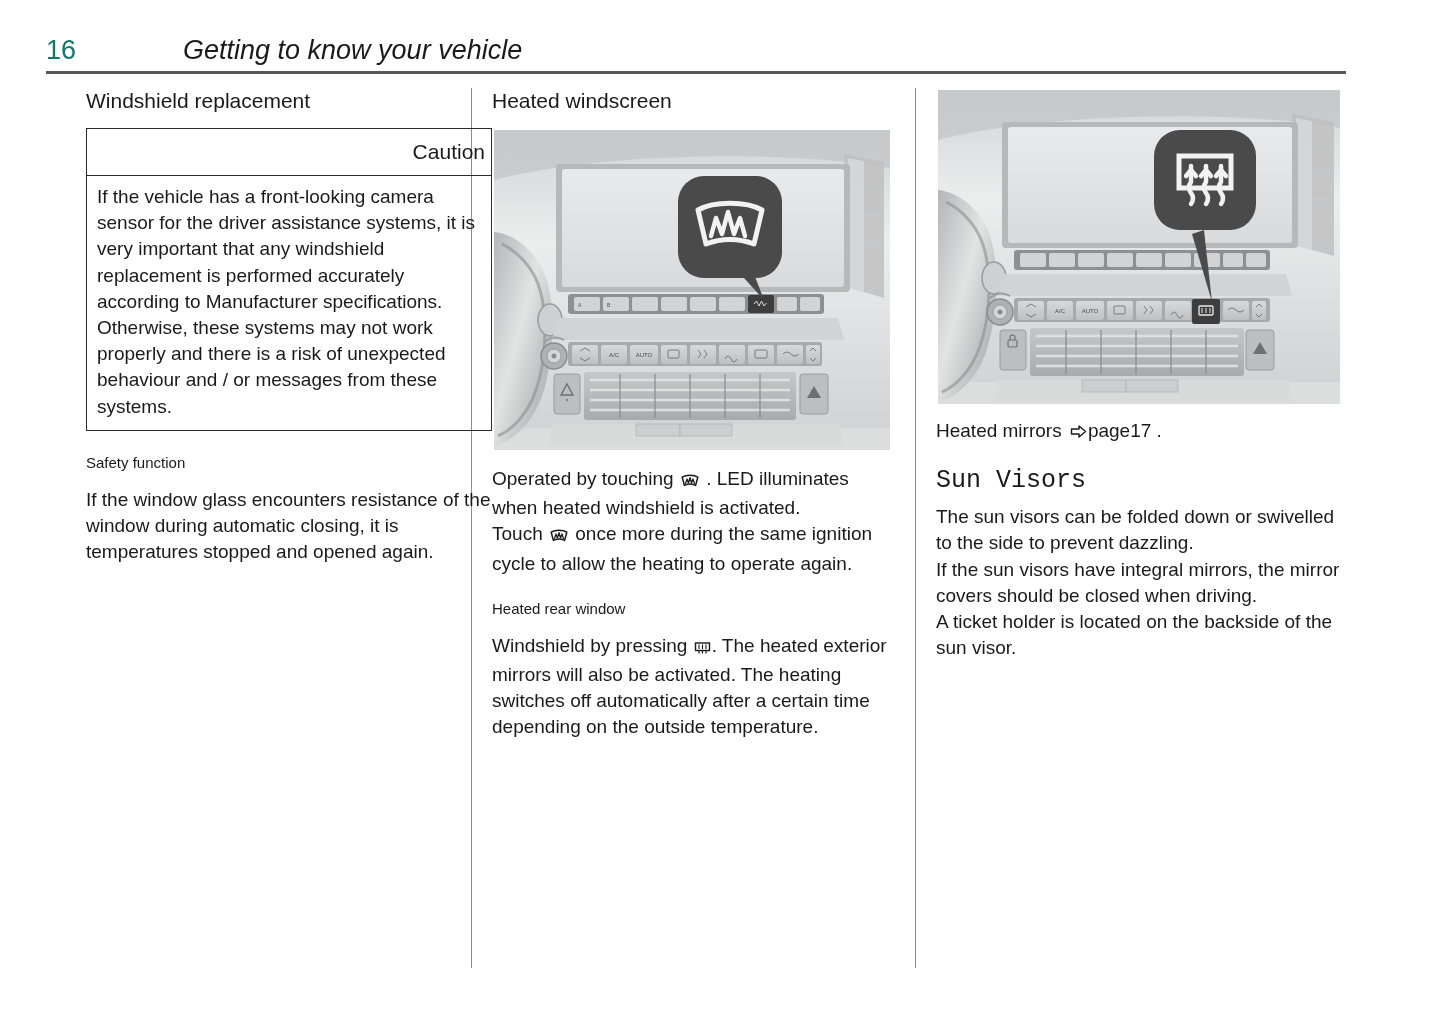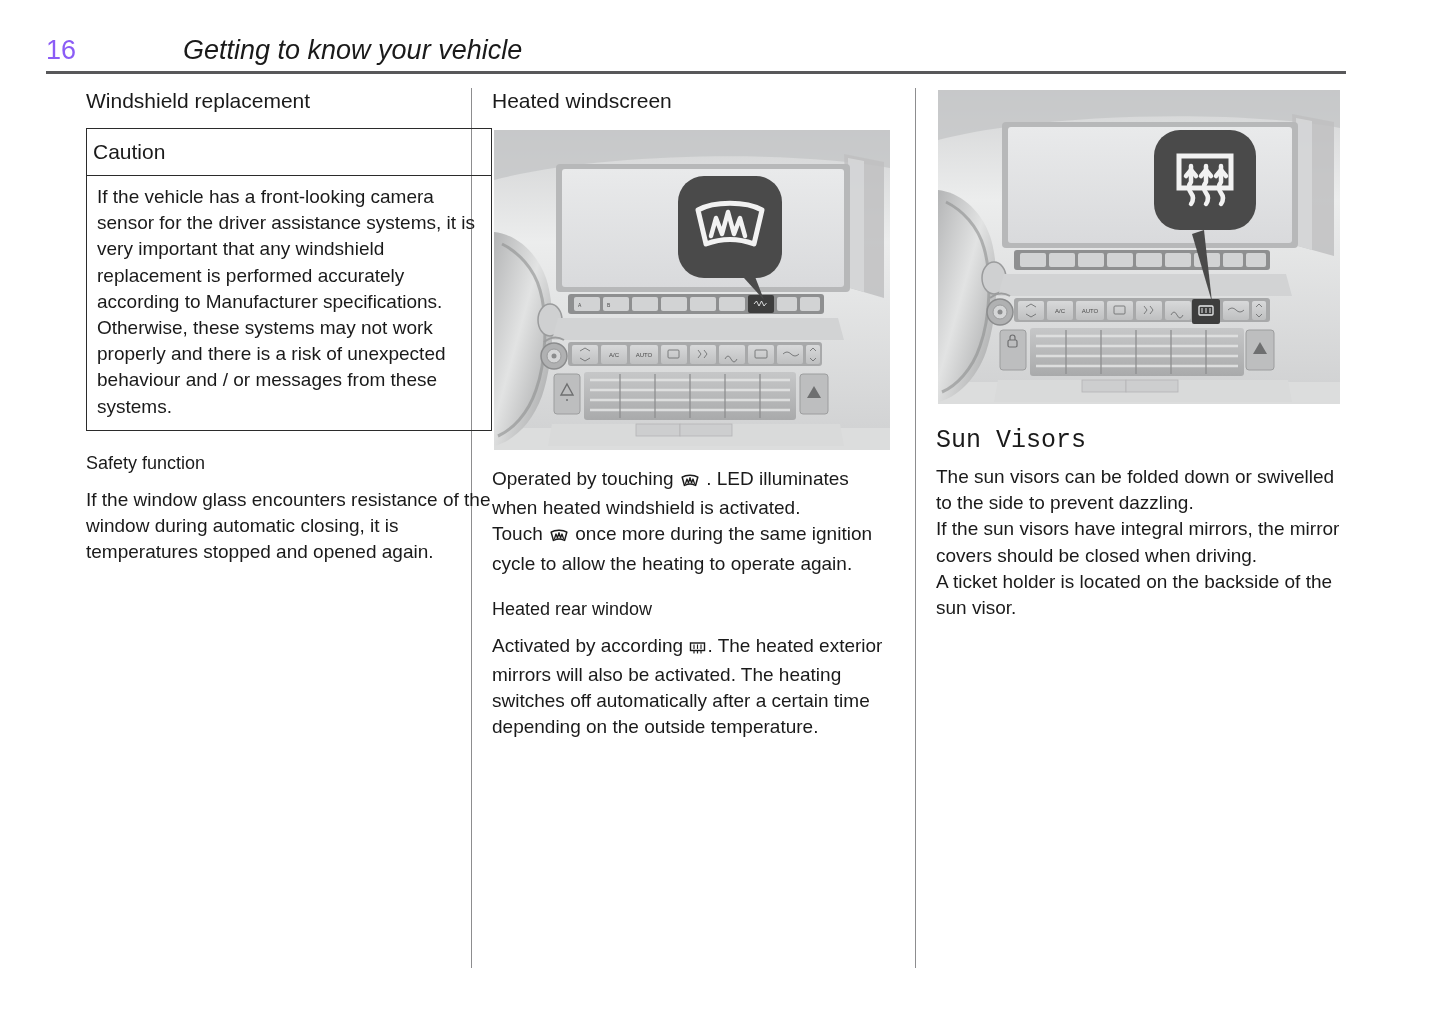--- a/index.html
+++ b/index.html
@@ -35,21 +35,21 @@
     border-bottom: 3px solid #58585a;
     box-sizing: border-box;
   }
   .page-number {
     position: absolute;
     left: 0;
     top: 0;
     font-size: 27px;
     font-weight: normal;
     letter-spacing: 0px;
-    color: #8b5cf6;
+    color: #0f766e;
     line-height: 32px;
   }
   .header-title {
     position: absolute;
     left: 137px;
     top: -1px;
     font-size: 27px;
     font-weight: normal;
     color: #1a1a1a;
     line-height: 34px;
@@ -83,41 +83,41 @@
     margin: 0 0 14px 0;
     line-height: 26px;
     color: #1a1a1a;
   }
   h2.sec-head.big {
     font-size: 25px;
     margin: 22px 0 10px 0;
     font-family: Liberation Mono, monospace;
   }
   h3.sub-head {
-    font-size: 18px;
+    font-size: 15px;
     font-weight: normal;
     margin: 20px 0 12px 0;
     line-height: 24px;
     color: #1a1a1a;
   }
   p.body {
     font-size: 19px;
     line-height: 26.2px;
     margin: 0 0 0 0;
     color: #1a1a1a;
   }
   p.body + p.body { margin-top: 0; }
 
   
   .caution-box {
     border: 1px solid #2b2b2b;
     margin-bottom: 6px;
   }
   .caution-title {
-    text-align: left;
+    text-align: right;
     font-size: 21px;
     line-height: 26px;
     padding: 10px 6px 10px 6px;
     border-bottom: 1px solid #2b2b2b;
   }
   .caution-body {
     font-size: 19px;
     line-height: 26.2px;
     padding: 8px 10px 10px 10px;
   }
@@ -330,21 +330,21 @@
     <p class="body">
       <span>Touch </span><span class="gly"><svg width="20" height="15" viewBox="0 0 20 15" aria-hidden="true">
             <path d="M2.2 4.2 C6 1.6 14 1.6 17.8 4.2 L15.6 12.4 C11 10.6 9 10.6 4.4 12.4 Z" fill="none" stroke="#1a1a1a" stroke-width="1.5" stroke-linejoin="round"></path>
             <path d="M5.6 10.4 l1.4 -4.4 l1.5 3.9 l1.5 -5.2 l1.5 5.2 l1.5 -3.9 l1.4 4.4" fill="none" stroke="#1a1a1a" stroke-width="1.3" stroke-linejoin="round" stroke-linecap="round"></path>
           </svg></span><span> once more during the same ignition cycle to allow the heating to operate again.</span>
     </p>
 
     <h3 class="sub-head">Heated rear window</h3>
 
     <p class="body">
-      <span>Activated by according </span><span class="gly"><svg width="17" height="14" viewBox="0 0 17 14" aria-hidden="true">
+      <span>Windshield by pressing </span><span class="gly"><svg width="17" height="14" viewBox="0 0 17 14" aria-hidden="true">
             <rect x="1.5" y="2" width="14" height="7.5" fill="none" stroke="#1a1a1a" stroke-width="1.4"></rect>
             <path d="M5 9.4 v3.2 M8.5 9.4 v3.2 M12 9.4 v3.2" stroke="#1a1a1a" stroke-width="1.2"></path>
             <path d="M5 3.4 v4.6 M8.5 3.4 v4.6 M12 3.4 v4.6" stroke="#1a1a1a" stroke-width="1.1"></path>
           </svg></span><span>. The heated exterior mirrors will also be activated. The heating switches off automatically after a certain time depending on the outside temperature.</span>
     </p>
   </div>
 
   <div class="col col-3">
 
     <div class="figure fig-right">
@@ -478,20 +478,25 @@
             <path d="M255 82 l-5 6 M255 82 l5 6"></path>
             <path d="M270 116 q4 -6 0 -11 q-4 -6 0 -11 l0 -16"></path>
             <path d="M270 82 l-5 6 M270 82 l5 6"></path>
             <path d="M285 116 q4 -6 0 -11 q-4 -6 0 -11 l0 -16"></path>
             <path d="M285 82 l-5 6 M285 82 l5 6"></path>
           </g>
         </g>
       </svg>
     </div>
 
+    <p class="body">
+      <span>Heated mirrors </span><span class="arrow-ref"><svg width="17" height="15" viewBox="0 0 17 15" aria-hidden="true">
+            <path d="M1.5 5 H9 V2 L15.5 7.5 L9 13 V10 H1.5 Z" fill="none" stroke="#1a1a1a" stroke-width="1.4" stroke-linejoin="round"></path>
+          </svg></span><span>page17 .</span>
+    </p>
 
     <h2 class="sec-head big">Sun Visors</h2>
 
     <p class="body">The sun visors can be folded down or swivelled to the side to prevent dazzling.</p>
     <p class="body">If the sun visors have integral mirrors, the mirror covers should be closed when driving.</p>
     <p class="body">A ticket holder is located on the backside of the sun visor.</p>
   </div>
 
 </div>
 

